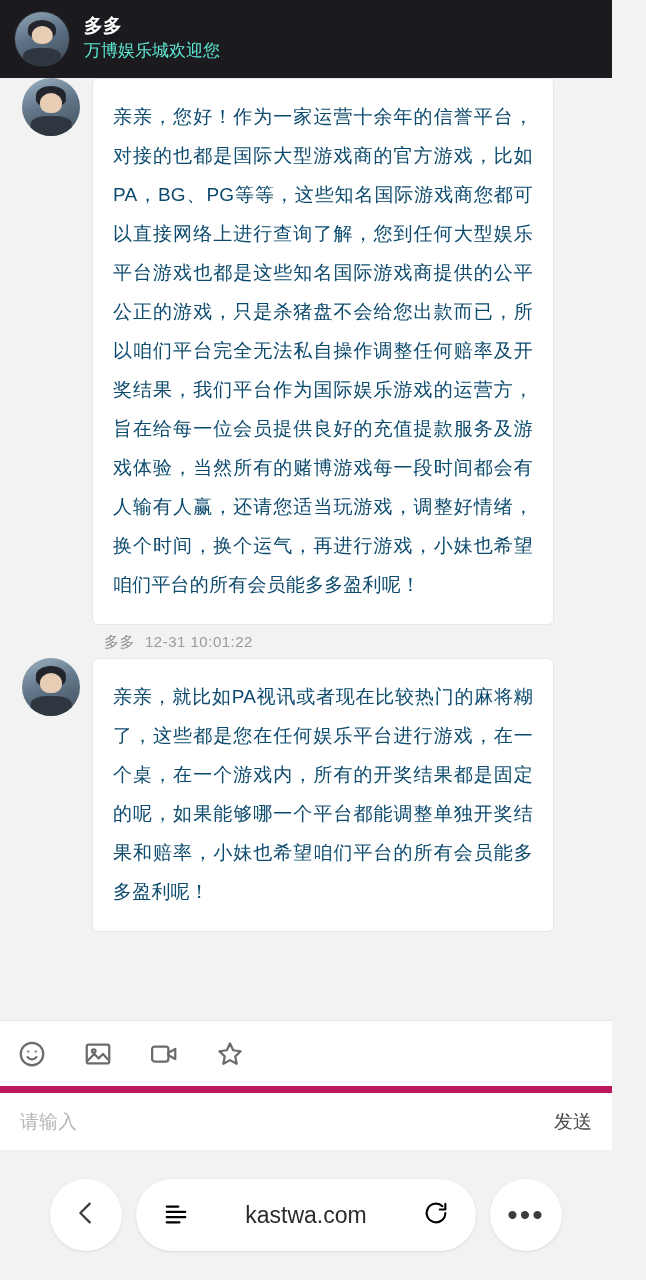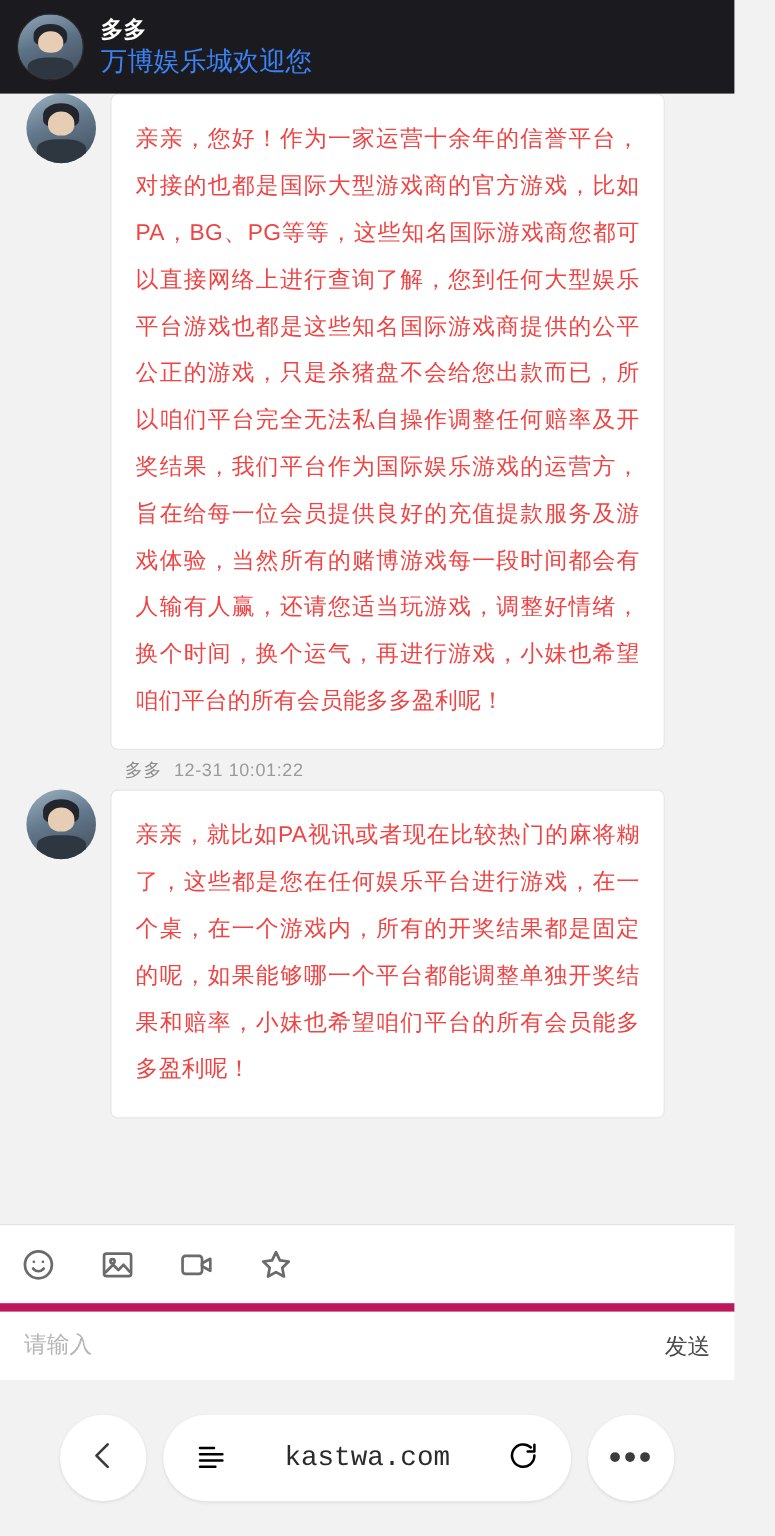--- a/index.html
+++ b/index.html
@@ -44,22 +44,22 @@
     justify-content: center;
     gap: 2px;
   }
   .header-name {
     color: #ffffff;
     font-size: 19px;
     font-weight: bold;
     line-height: 22px;
   }
   .header-sub {
-    color: #3b82f6;
-    font-size: 22px;
+    color: #5eead4;
+    font-size: 17px;
     line-height: 24px;
   }
 
   
   .chat {
     position: absolute;
     top: 78px; left: 0; right: 0; bottom: 290px;
     background: #f2f2f2;
     padding: 0 12px;
     overflow: hidden;
@@ -111,21 +111,21 @@
     transform: translateX(-50%);
     background: #2e3640;
     border-radius: 40% 40% 0 0;
   }
   .bubble {
     background: #ffffff;
     border: 1px solid #e6e6e6;
     border-radius: 6px;
     padding: 18px 20px 20px 20px;
     max-width: 462px;
-    color: #ef4444;
+    color: #0c4a6e;
     font-size: 19px;
     line-height: 39px;
     letter-spacing: 0.2px;
     text-align: justify;
   }
   .bubble.second { line-height: 39px; }
 
   
   .toolbar {
     position: absolute;
@@ -200,21 +200,20 @@
   .url-pill {
     height: 72px;
     min-width: 340px;
     border-radius: 36px;
     background: #ffffff;
     display: flex;
     align-items: center;
     gap: 22px;
     padding: 0 26px;
     box-shadow: 0 1px 3px rgba(0,0,0,0.10);
-    font-family: Liberation Mono, monospace;
   }
   .url-text {
     font-size: 23px;
     color: #2b2b2b;
     flex: 1;
     text-align: center;
     white-space: nowrap;
   }
   .dots { font-size: 30px; letter-spacing: 2px; line-height: 0.4; color:#3c3c3c;}
   svg { fill: none; stroke: currentColor; stroke-width: 1.8; stroke-linecap: round; stroke-linejoin: round; }

